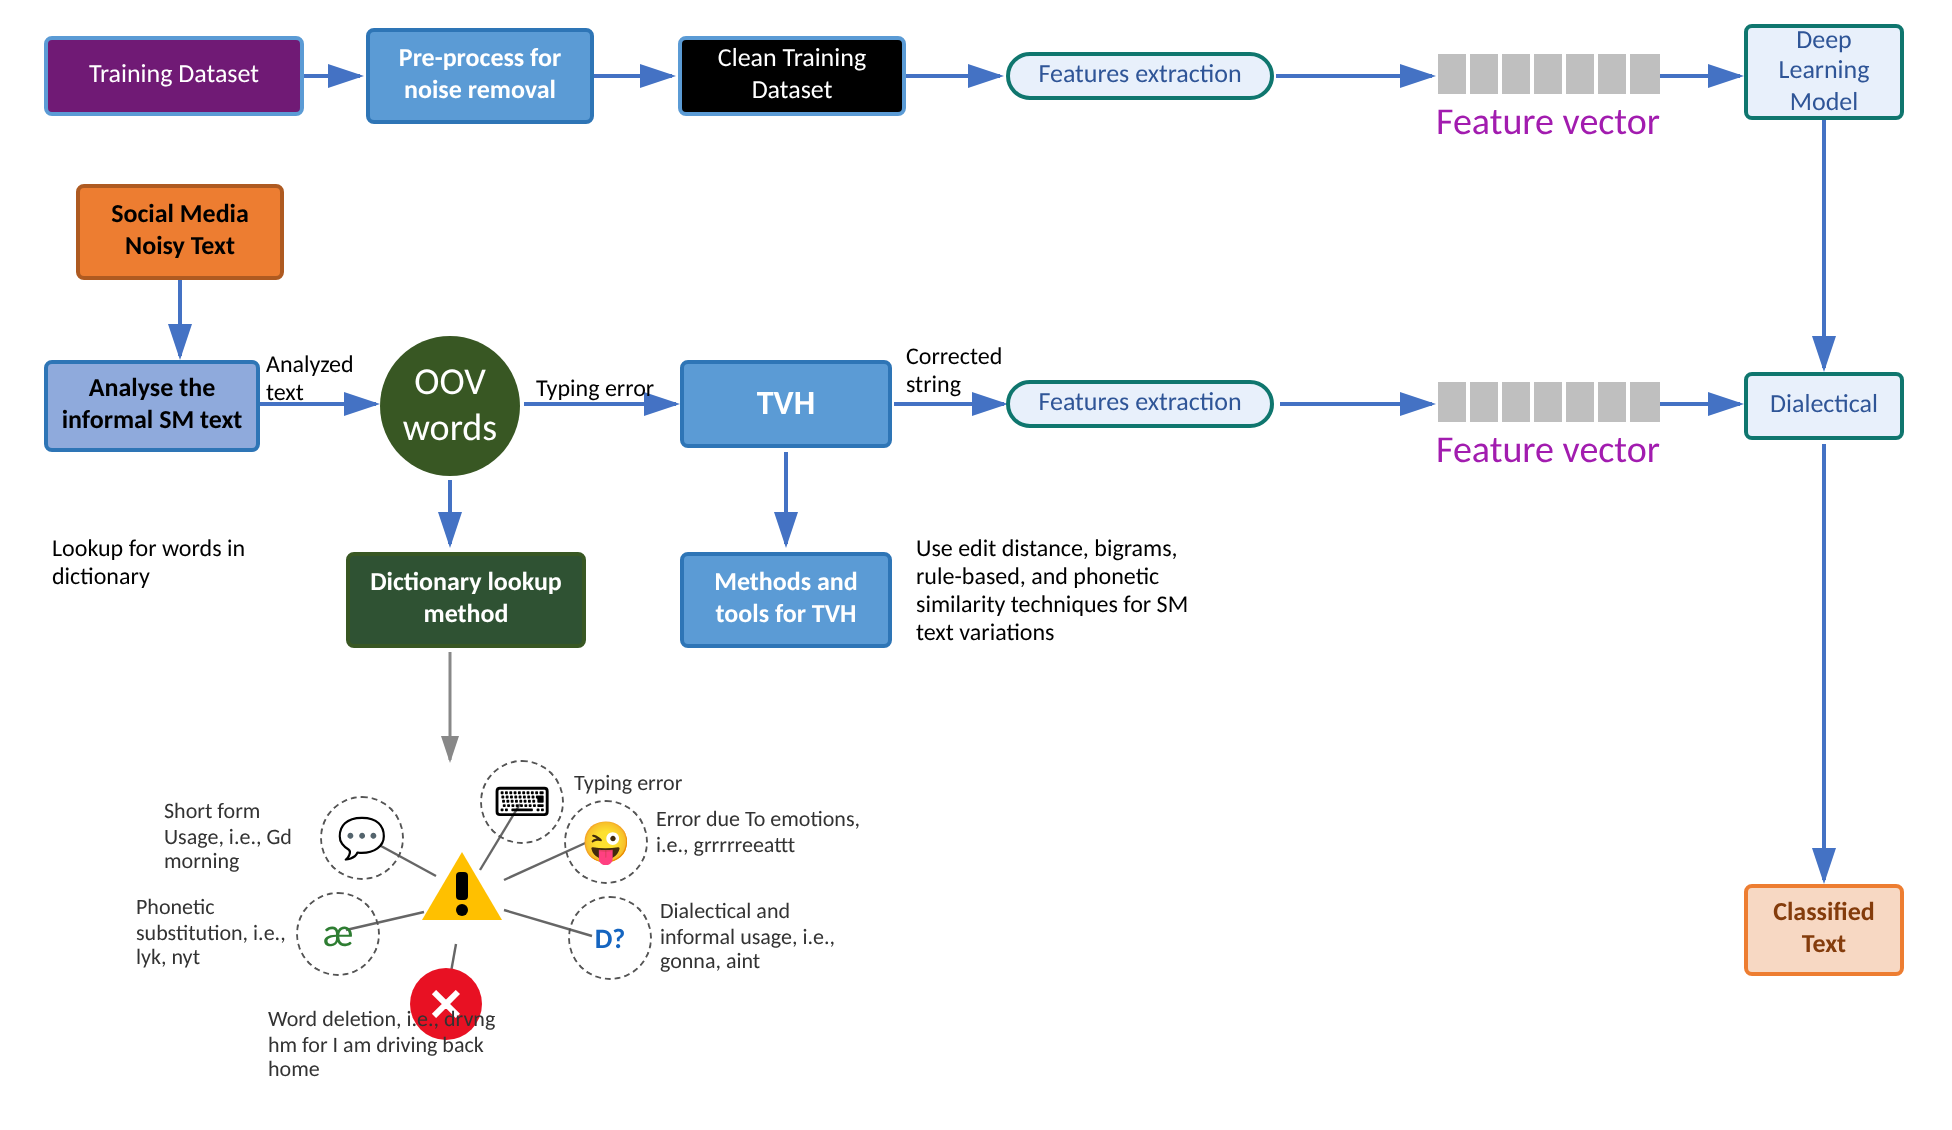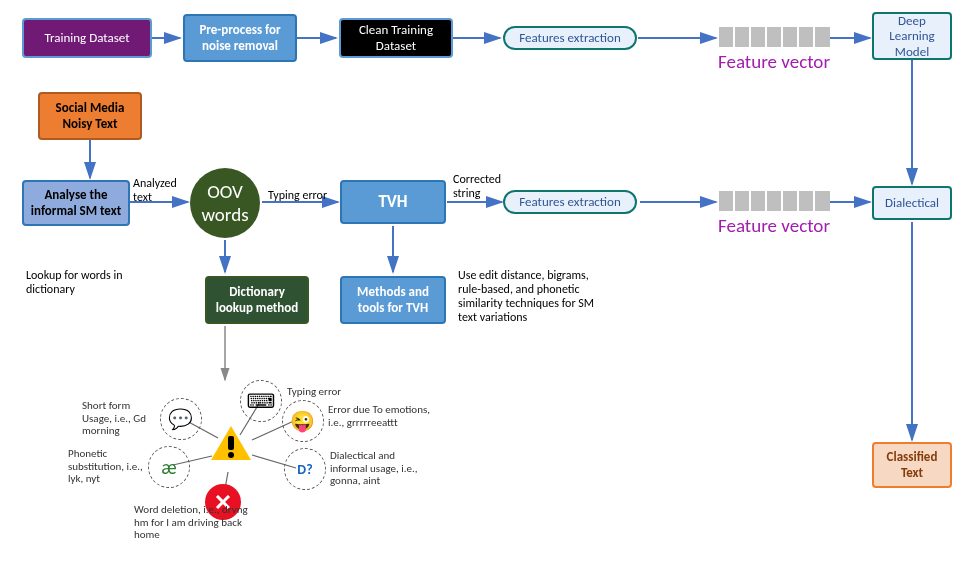--- a/index.html
+++ b/index.html
@@ -129,21 +129,21 @@
     <div class="cell"></div>
     <div class="cell"></div>
     <div class="cell" style="border-right:none;"></div>
 </div>
 <div class="fvlabel" style="left:718px; top:214px;"><span>Feature vector</span></div>
 <div class="box lightblue" style="left:872px; top:186px; width:80px; height:34px;">
     <span>Dialectical</span>
   </div>
 
 <div class="edgelabel" style="left:26px; top:268px; width:120px;"><span>Lookup for words in dictionary</span></div>
-<div class="box greenbox" style="left:173px; top:276px; width:104px; height:48px;margin-left:32px;">
+<div class="box greenbox" style="left:173px; top:276px; width:120px; height:48px;">
     <span>Dictionary lookup method</span>
   </div>
 <div class="box blue" style="left:340px; top:276px; width:106px; height:48px;">
     <span>Methods and tools for TVH</span>
   </div>
 <div class="edgelabel" style="left:458px; top:268px; width:146px;"><span>Use edit distance, bigrams, rule-based, and phonetic similarity techniques for SM text variations</span></div>
 
 <div class="box peach" style="left:872px; top:442px; width:80px; height:46px; font-weight:600;">
     <span>Classified Text</span>
   </div>

